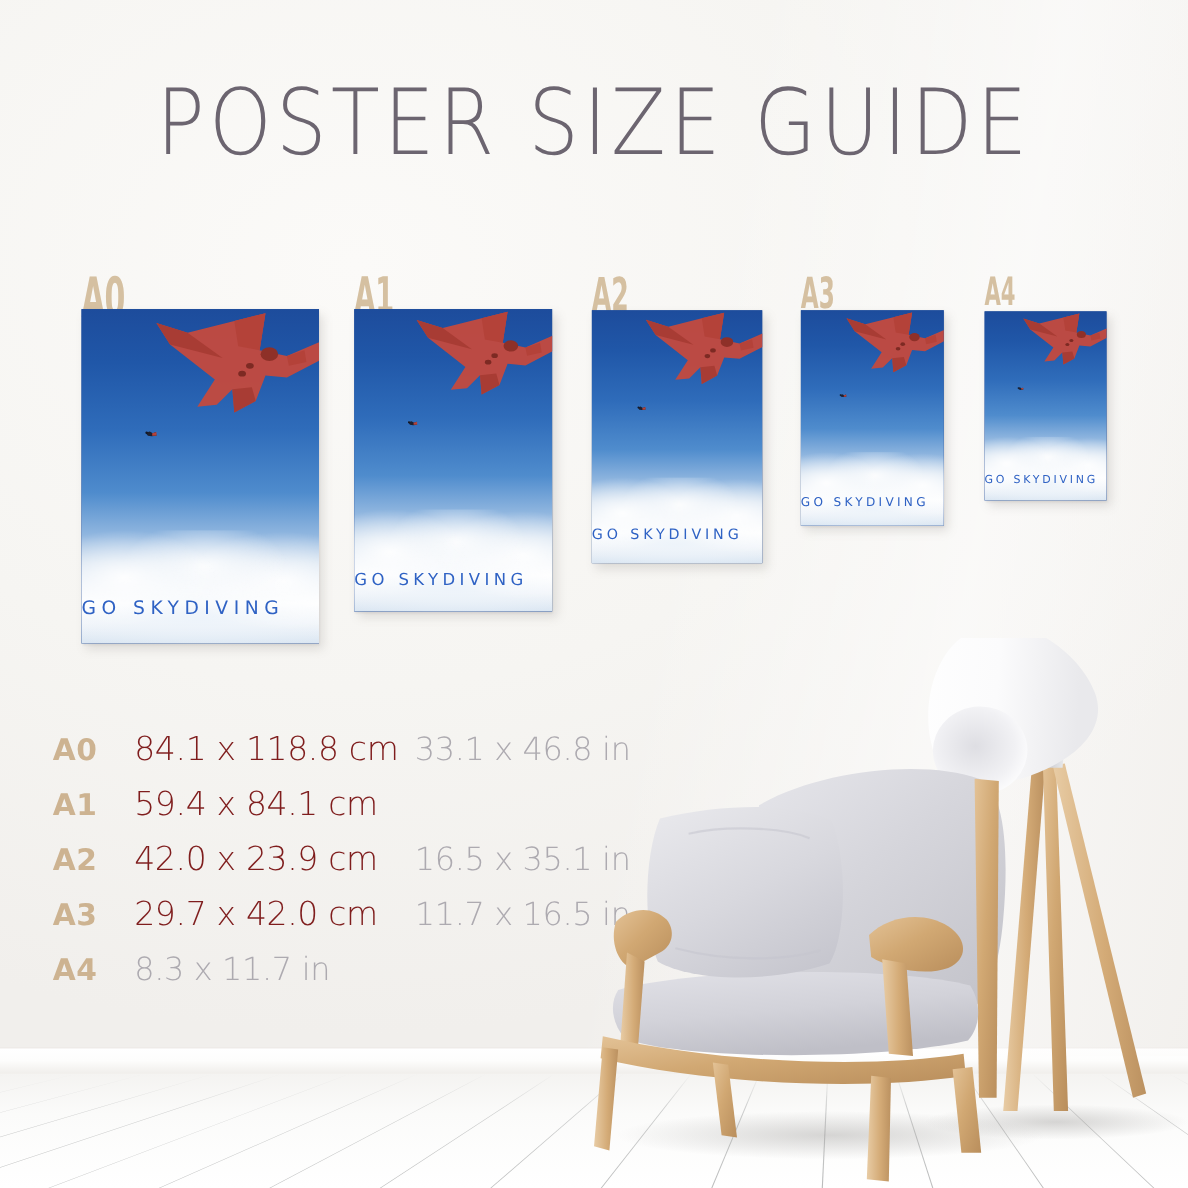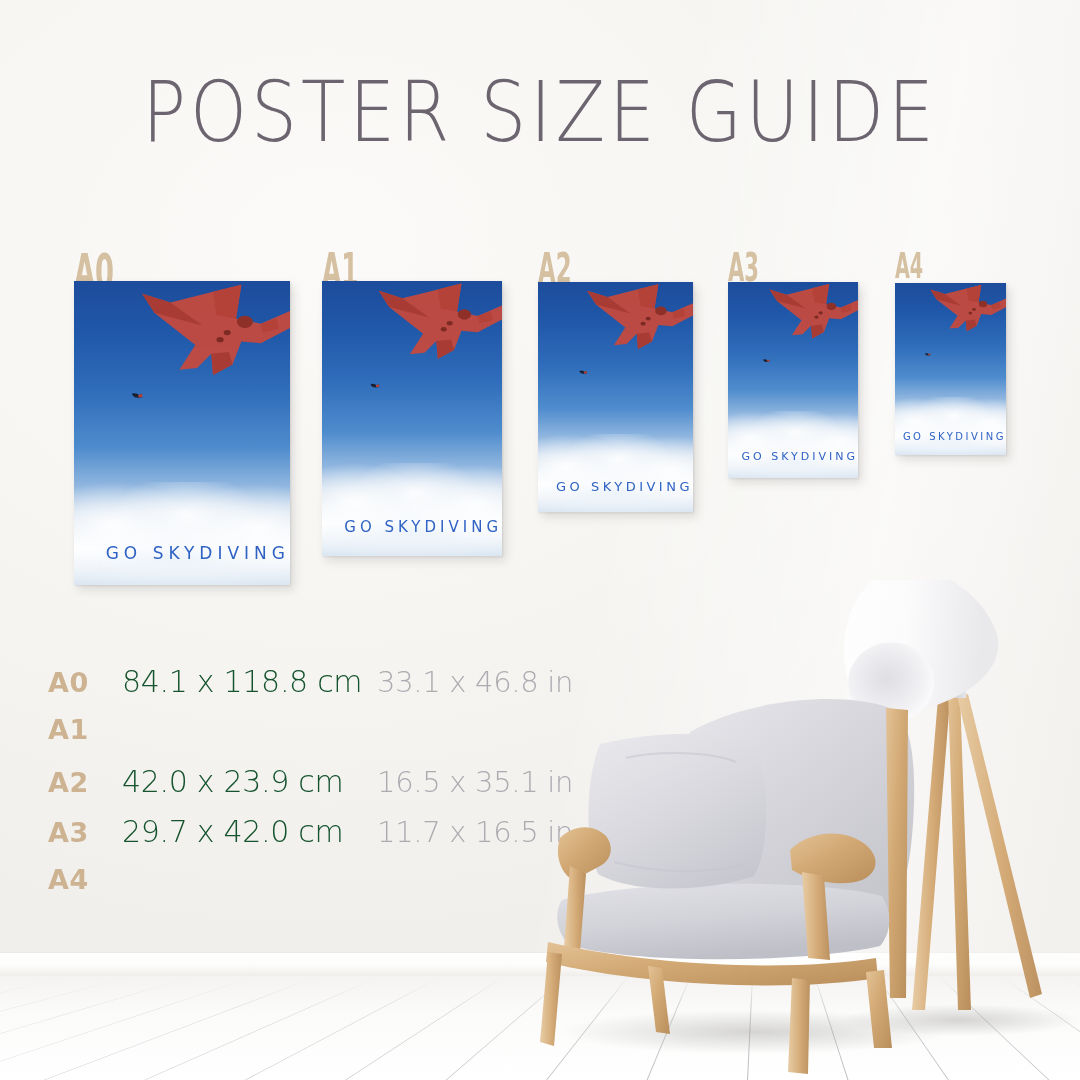--- a/index.html
+++ b/index.html
@@ -88,21 +88,21 @@
     background:
       radial-gradient(ellipse 55% 60% at 18% 42%, rgba(255,255,255,.95) 0%, rgba(255,255,255,0) 70%),
       radial-gradient(ellipse 48% 55% at 52% 32%, rgba(255,255,255,.9) 0%, rgba(255,255,255,0) 72%),
       radial-gradient(ellipse 60% 62% at 85% 45%, rgba(255,255,255,.92) 0%, rgba(255,255,255,0) 70%),
       radial-gradient(ellipse 80% 40% at 50% 78%, rgba(236,243,250,.85) 0%, rgba(255,255,255,0) 78%);
   }
   .plane { position:absolute; }
   .diver { position:absolute; }
   .poster-caption {
     position:absolute; left:0; width:100%;
-    text-align:right;
+    text-align:left;
     color:#2f62c4;
     font-family:"DejaVu Sans", sans-serif;
     font-weight:400;
     white-space:nowrap;
   }
 
   
   #table { position:absolute; left:48px; top:664px; }
   .trow { display:flex; align-items:baseline; height:50px; }
   .t-code {
@@ -111,21 +111,21 @@
     font-weight:bold;
     font-size:27px;
     color:#cdb391;
     letter-spacing:.5px;
   }
   .t-cm {
     width:255px;
     font-family:"DejaVu Sans", sans-serif;
     font-weight:300;
     font-size:30px;
-    color:#14532d;
+    color:#7f1d1d;
     letter-spacing:-.3px;
   }
   .t-in {
     font-family:"DejaVu Sans", sans-serif;
     font-weight:300;
     font-size:29px;
     color:#adaab0;
     letter-spacing:-.3px;
   }
 
@@ -284,33 +284,35 @@
   </div>
 
 <div id="table">
     <div class="trow">
       <div class="t-code">A0</div>
       <div class="t-cm">84.1 x 118.8 cm</div>
       <div class="t-in">33.1 x 46.8 in</div>
     </div>
     <div class="trow">
       <div class="t-code">A1</div>
+      <div class="t-cm">59.4 x 84.1 cm</div>
     </div>
     <div class="trow">
       <div class="t-code">A2</div>
       <div class="t-cm">42.0 x 23.9 cm</div>
       <div class="t-in">16.5 x 35.1 in</div>
     </div>
     <div class="trow">
       <div class="t-code">A3</div>
       <div class="t-cm">29.7 x 42.0 cm</div>
       <div class="t-in">11.7 x 16.5 in</div>
     </div>
     <div class="trow">
       <div class="t-code">A4</div>
+      <div class="t-in">8.3 x 11.7 in</div>
     </div>
   </div>
 
 <div id="furniture">
 <svg width="540" height="500" viewBox="0 0 540 500" xmlns="http://www.w3.org/2000/svg">
   <defs>
     <linearGradient id="wood" x1="0" y1="0" x2="1" y2="1">
       <stop offset="0%" stop-color="#e3c296"></stop>
       <stop offset="45%" stop-color="#d1a873"></stop>
       <stop offset="100%" stop-color="#b98e5c"></stop>

